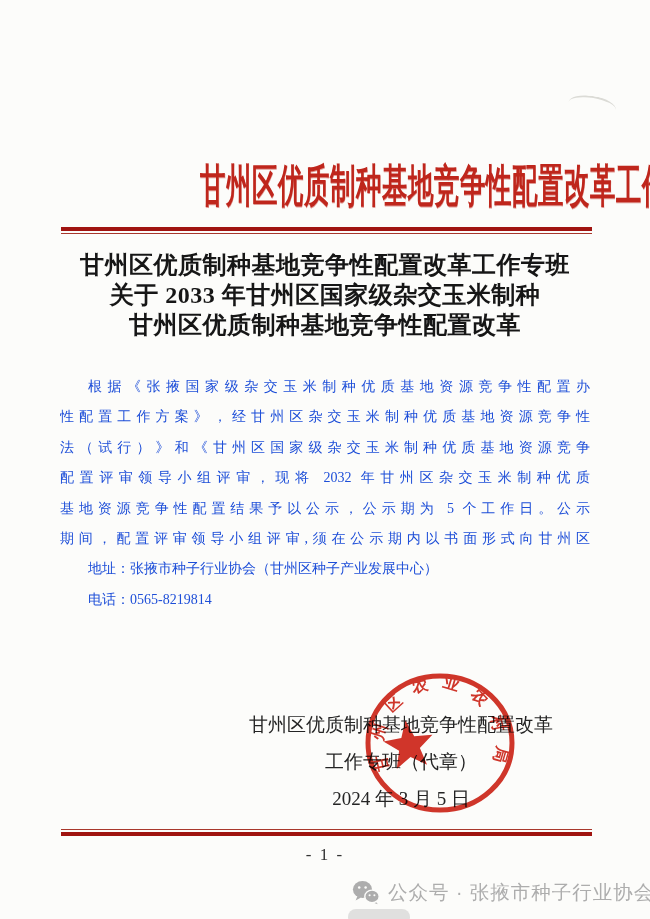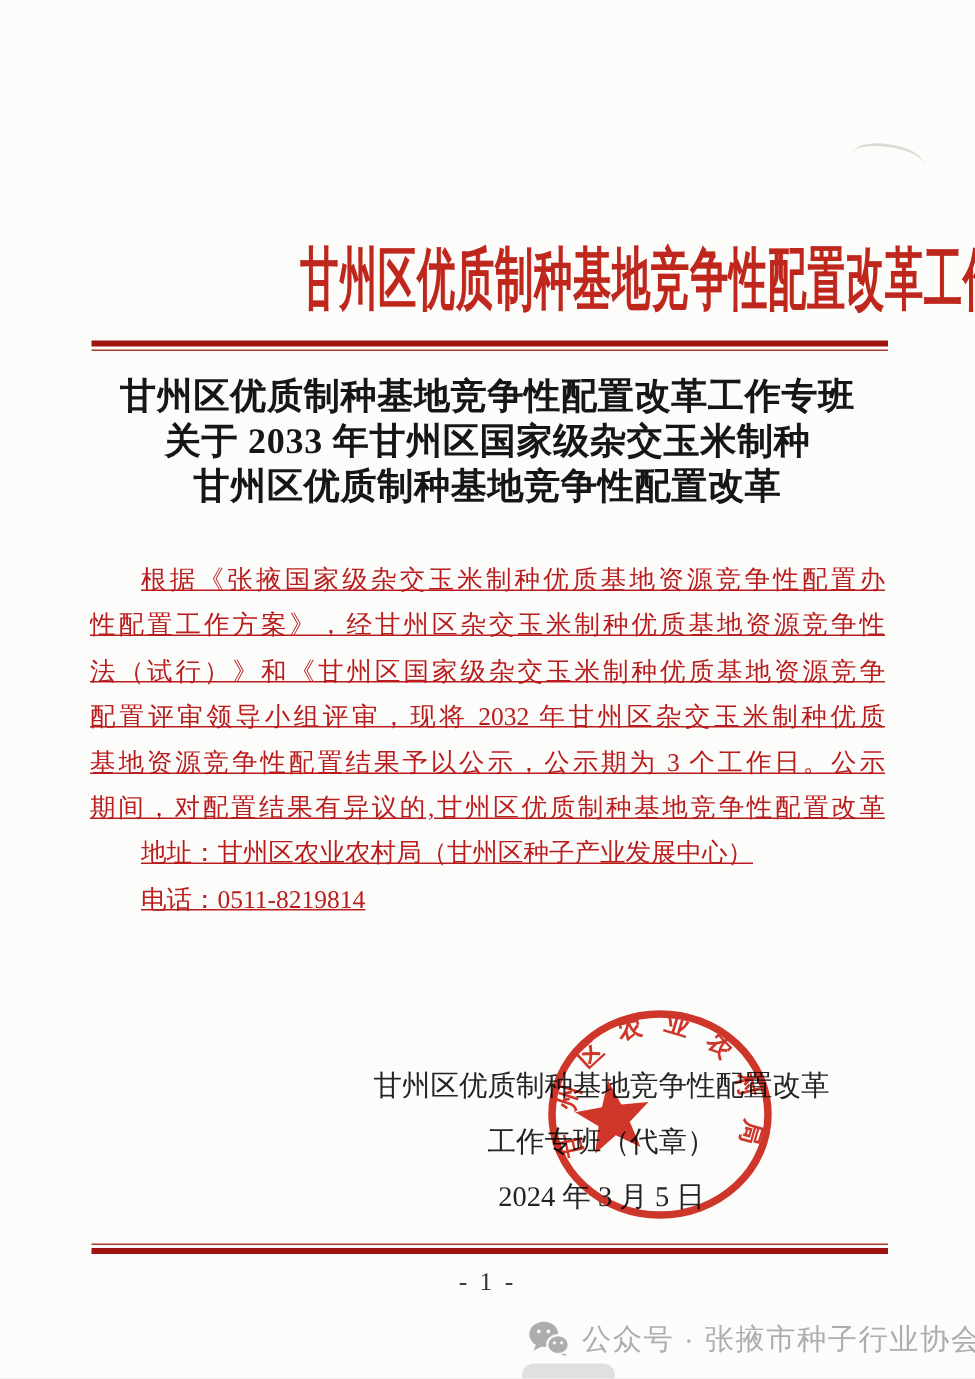--- a/index.html
+++ b/index.html
@@ -30,21 +30,21 @@
   .rule-bottom{top:829px;border-top:1.5px solid #a8372c;border-bottom:4px solid #a01410;}
   
   .doc-title{
     position:absolute;top:250px;left:0;right:0;text-align:center;
     font-size:24px;line-height:30px;font-weight:bold;color:#161616;
     letter-spacing:0.5px;
   }
   
   .doc-body{
     position:absolute;top:372px;left:60px;width:530px;
-    font-size:17px;line-height:30.4px;color:#b91c1c;text-decoration:underline;
+    font-size:14px;line-height:30.4px;color:#1d4ed8;
   }
   .line{overflow:hidden;text-align:justify;}
   .line.j{text-align-last:justify;}
   .line.ind{text-indent:2em;}
   
   .signature{
     position:absolute;top:706px;left:152px;right:0;text-align:center;
     font-size:19px;line-height:37px;color:#242424;
   }
   
@@ -87,24 +87,24 @@
     <div>甘州区优质制种基地竞争性配置改革工作专班</div>
     <div>关于 2033 年甘州区国家级杂交玉米制种</div>
     <div>甘州区优质制种基地竞争性配置改革</div>
   </div>
 
   <div class="doc-body">
     <div class="line j ind">根据《张掖国家级杂交玉米制种优质基地资源竞争性配置办</div>
     <div class="line j">性配置工作方案》，经甘州区杂交玉米制种优质基地资源竞争性</div>
     <div class="line j">法（试行）》和《甘州区国家级杂交玉米制种优质基地资源竞争</div>
     <div class="line j">配置评审领导小组评审，现将 2032 年甘州区杂交玉米制种优质</div>
-    <div class="line j">基地资源竞争性配置结果予以公示，公示期为 3 个工作日。公示</div>
-    <div class="line j">期间，对配置结果有异议的,甘州区优质制种基地竞争性配置改革</div>
-    <div class="line ind">地址：甘州区农业农村局（甘州区种子产业发展中心）</div>
-    <div class="line ind">电话：0511-8219814</div>
+    <div class="line j">基地资源竞争性配置结果予以公示，公示期为 5 个工作日。公示</div>
+    <div class="line j">期间，配置评审领导小组评审,须在公示期内以书面形式向甘州区</div>
+    <div class="line ind">地址：张掖市种子行业协会（甘州区种子产业发展中心）</div>
+    <div class="line ind">电话：0565-8219814</div>
   </div>
 
   <div class="signature">
     <div>甘州区优质制种基地竞争性配置改革</div>
     <div>工作专班（代章）</div>
     <div>2024 年 3 月 5 日</div>
   </div>
 
   <svg class="seal" width="160" height="152" viewBox="0 0 160 152">
     <ellipse class="ring" cx="80" cy="75" rx="72" ry="67"></ellipse>

